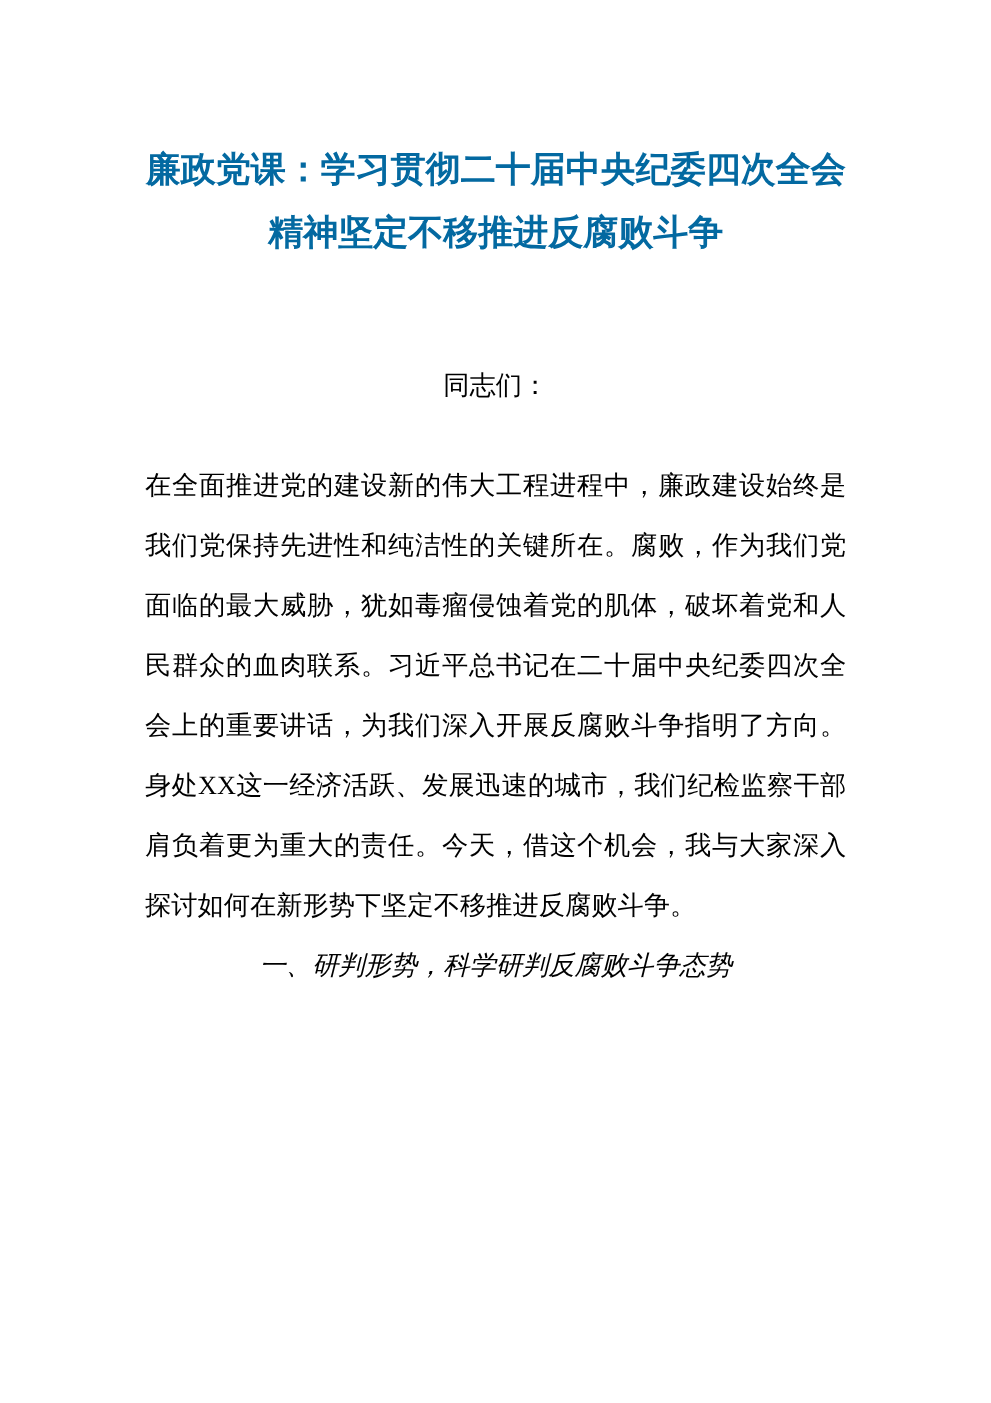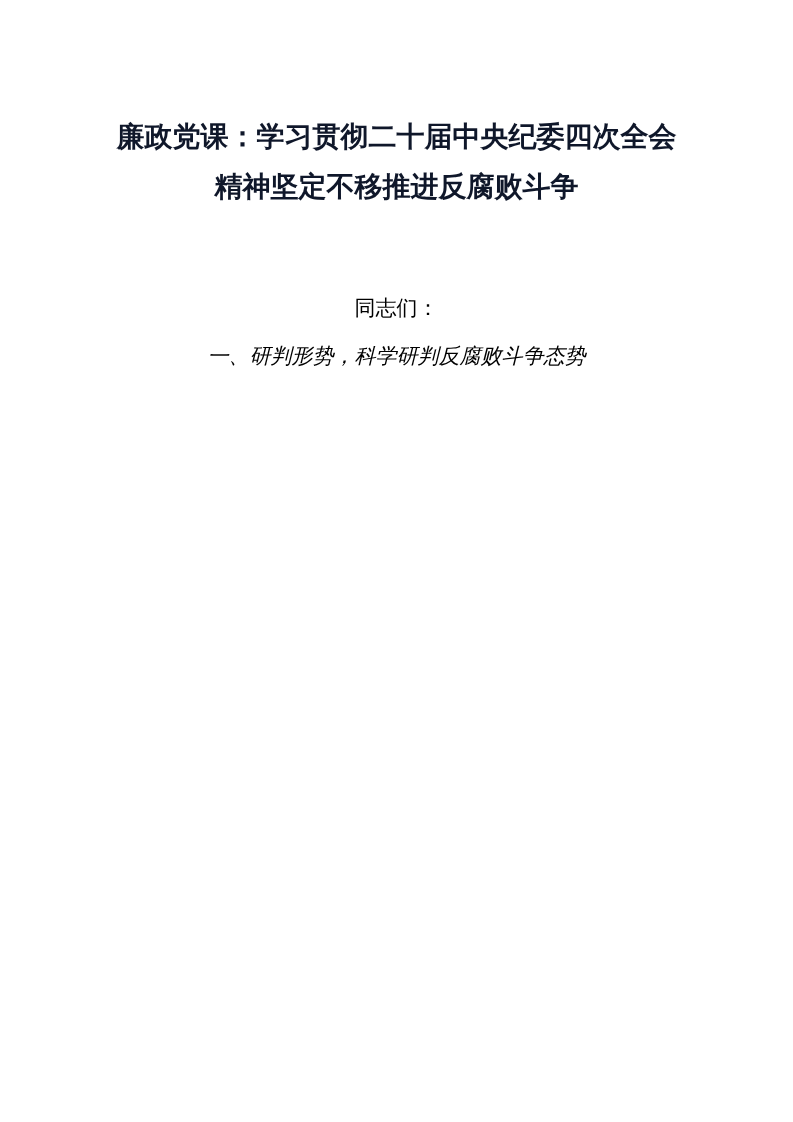--- a/index.html
+++ b/index.html
@@ -19,21 +19,21 @@
     height: 100%;
     padding: 0 116px;
   }
   .doc-title {
     margin-top: 112px;
     font-size: 28px;
     line-height: 50px;
     font-weight: bold;
     text-align: center;
     letter-spacing: 0;
-    color: #0f172a;
+    color: #0369a1;
   }
   .greeting {
     margin-top: 72px;
     font-size: 21px;
     line-height: 48px;
     text-align: center;
   }
   .para {
     margin-top: 32px;
     font-size: 21px;
@@ -53,17 +53,18 @@
 </style>
 </head>
 <body>
 
 <div class="page">
   <div class="content">
     <div class="doc-title">廉政党课：学习贯彻二十届中央纪委四次全会精神坚定不移推进反腐败斗争</div>
 
     <div class="greeting">同志们：</div>
 
+    <div class="para">在全面推进党的建设新的伟大工程进程中，廉政建设始终是我们党保持先进性和纯洁性的关键所在。腐败，作为我们党面临的最大威胁，犹如毒瘤侵蚀着党的肌体，破坏着党和人民群众的血肉联系。习近平总书记在二十届中央纪委四次全会上的重要讲话，为我们深入开展反腐败斗争指明了方向。身处XX这一经济活跃、发展迅速的城市，我们纪检监察干部肩负着更为重大的责任。今天，借这个机会，我与大家深入探讨如何在新形势下坚定不移推进反腐败斗争。</div>
 
     <div class="section-heading">一、研判形势，科学研判反腐败斗争态势</div>
 
   </div>
 </div>
 
 </body></html>

